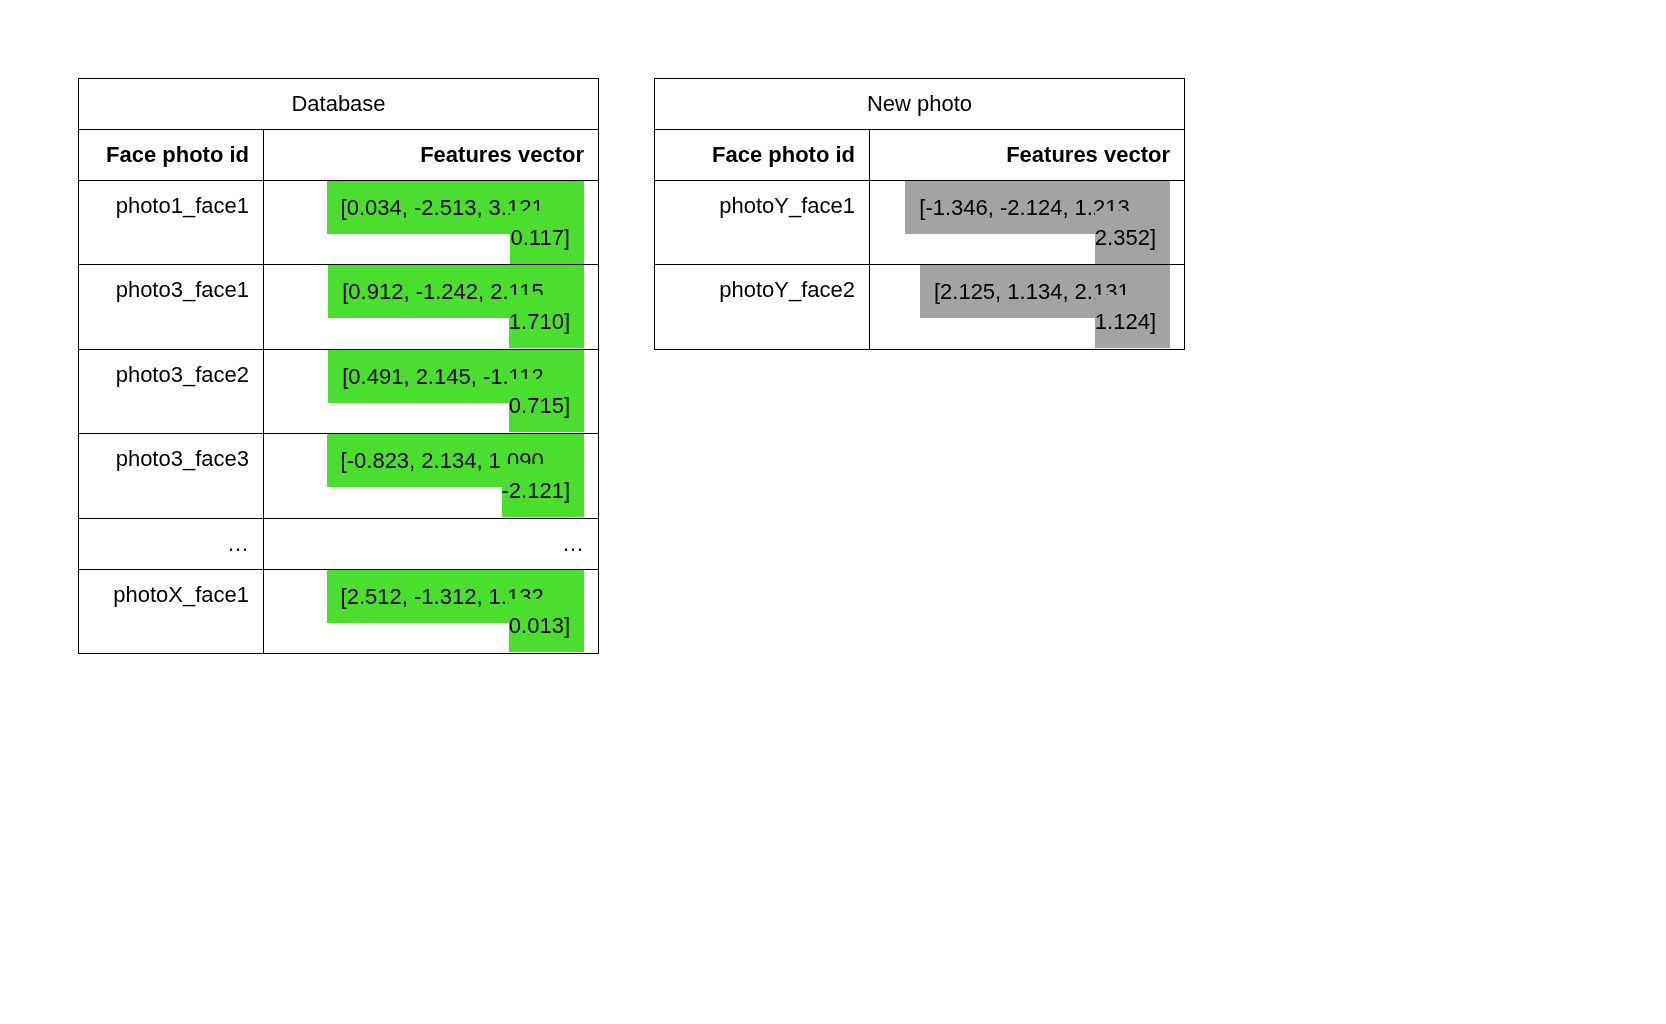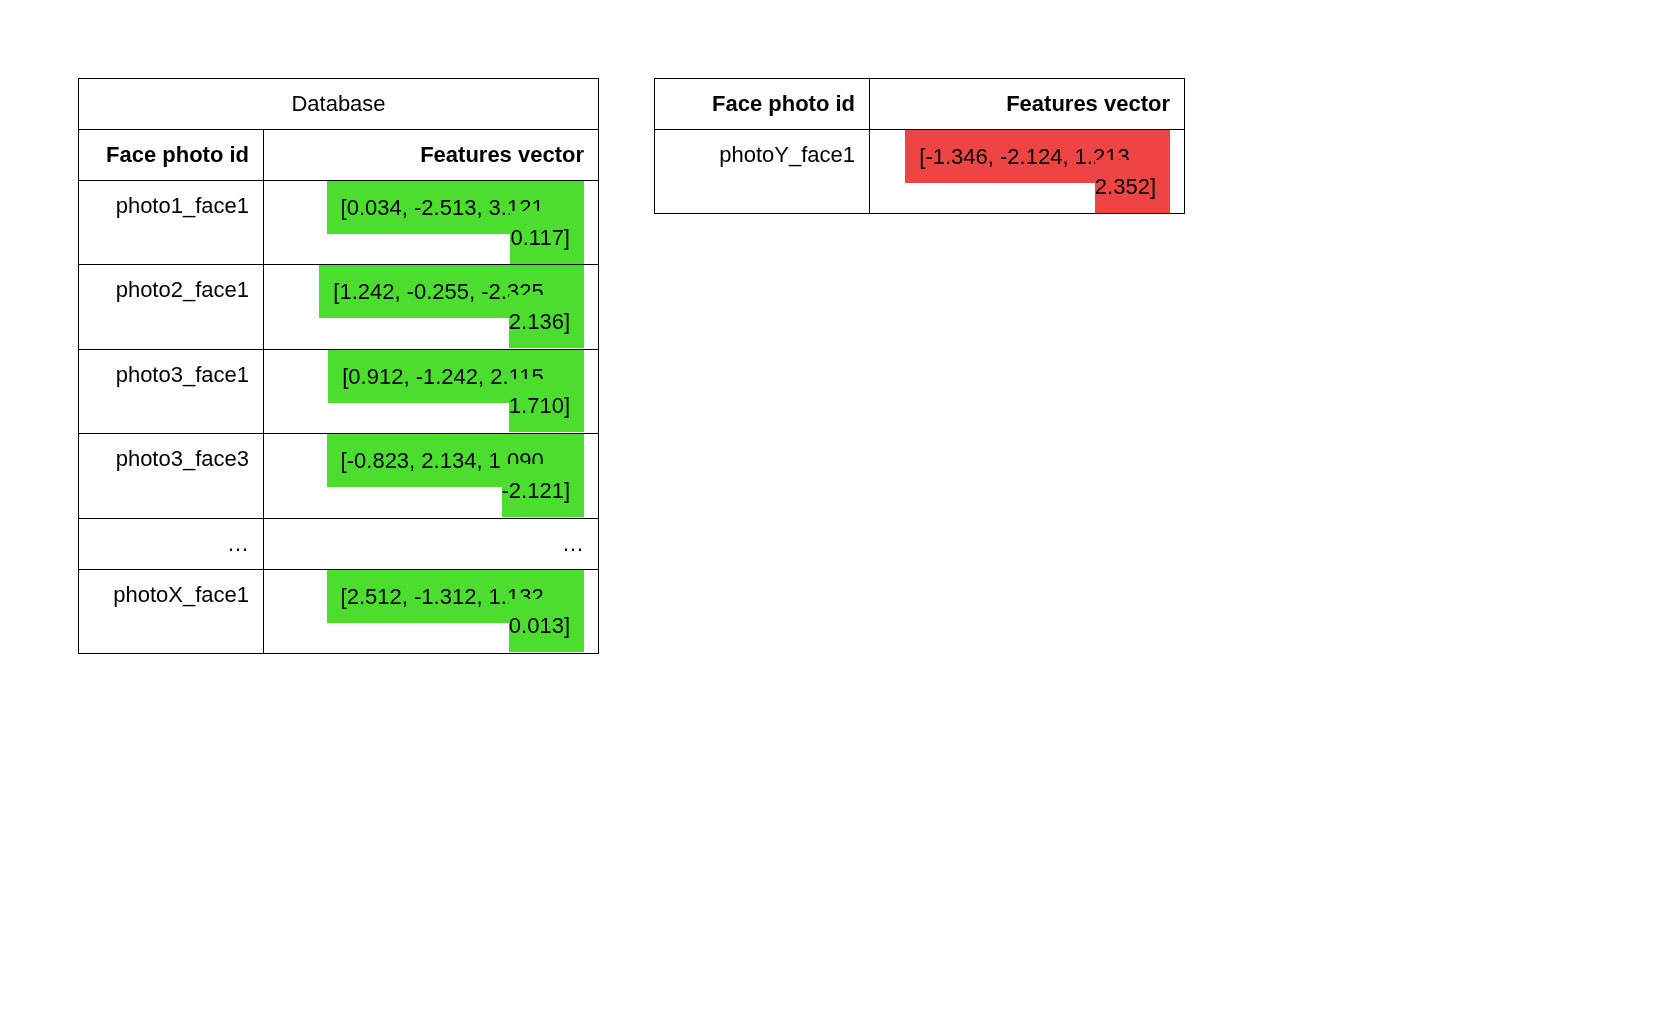--- a/index.html
+++ b/index.html
@@ -46,21 +46,21 @@
     }
     .vec-col-right {
       width: 315px;
     }
     .highlight-green {
       background-color: #4cde2f;
       display: inline;
       line-height: 1.35;
     }
     .highlight-red {
-      background-color: #ef4444;
+      background-color: #a3a3a3;
       display: inline;
       line-height: 1.35;
     }
   </style>
 </head>
 <body>
 
 <div class="container">
 
   <table>
@@ -72,50 +72,57 @@
       <td class="id-col">Face photo id</td>
       <td class="vec-col">Features vector</td>
     </tr>
     </tbody>
       <tbody id="database-body">
         <tr>
           <td class="id-col">photo1_face1</td>
           <td class="vec-col"><span class="highlight-green">[0.034, -2.513, 3.121, …, 0.117]</span></td>
         </tr>
         <tr>
-          <td class="id-col">photo2_face1</td>
-          <td class="vec-col"><span class="highlight-green">[1.242, -0.255, -2.325, …, 2.136]</span></td>
+          <td class="id-col">photo3_face1</td>
+          <td class="vec-col"><span class="highlight-green">[0.912, -1.242, 2.115, …, 1.710]</span></td>
         </tr>
         <tr>
-          <td class="id-col">photo3_face1</td>
-          <td class="vec-col"><span class="highlight-green">[0.912, -1.242, 2.115, …, 1.710]</span></td>
+          <td class="id-col">photo3_face2</td>
+          <td class="vec-col"><span class="highlight-green">[0.491, 2.145, -1.112, …, 0.715]</span></td>
         </tr>
         <tr>
           <td class="id-col">photo3_face3</td>
           <td class="vec-col"><span class="highlight-green">[-0.823, 2.134, 1.090, …, -2.121]</span></td>
         </tr>
         <tr>
           <td class="id-col">…</td>
           <td class="vec-col">…</td>
         </tr>
         <tr>
           <td class="id-col">photoX_face1</td>
           <td class="vec-col"><span class="highlight-green">[2.512, -1.312, 1.132, …, 0.013]</span></td>
         </tr>
       </tbody>
   </table>
 
   <table>
     <tbody>
+        <tr class="title-row">
+      <td colspan="2">New photo</td>
+    </tr>
     <tr class="header-row">
       <td class="id-col-right">Face photo id</td>
       <td class="vec-col-right">Features vector</td>
     </tr>
     </tbody>
       <tbody id="newphoto-body">
         <tr>
           <td class="id-col-right">photoY_face1</td>
           <td class="vec-col-right"><span class="highlight-red">[-1.346, -2.124, 1.213, …, 2.352]</span></td>
         </tr>
+        <tr>
+          <td class="id-col-right">photoY_face2</td>
+          <td class="vec-col-right"><span class="highlight-red">[2.125, 1.134, 2.131, …, 1.124]</span></td>
+        </tr>
       </tbody>
   </table>
 
 </div>
 
 </body></html>

